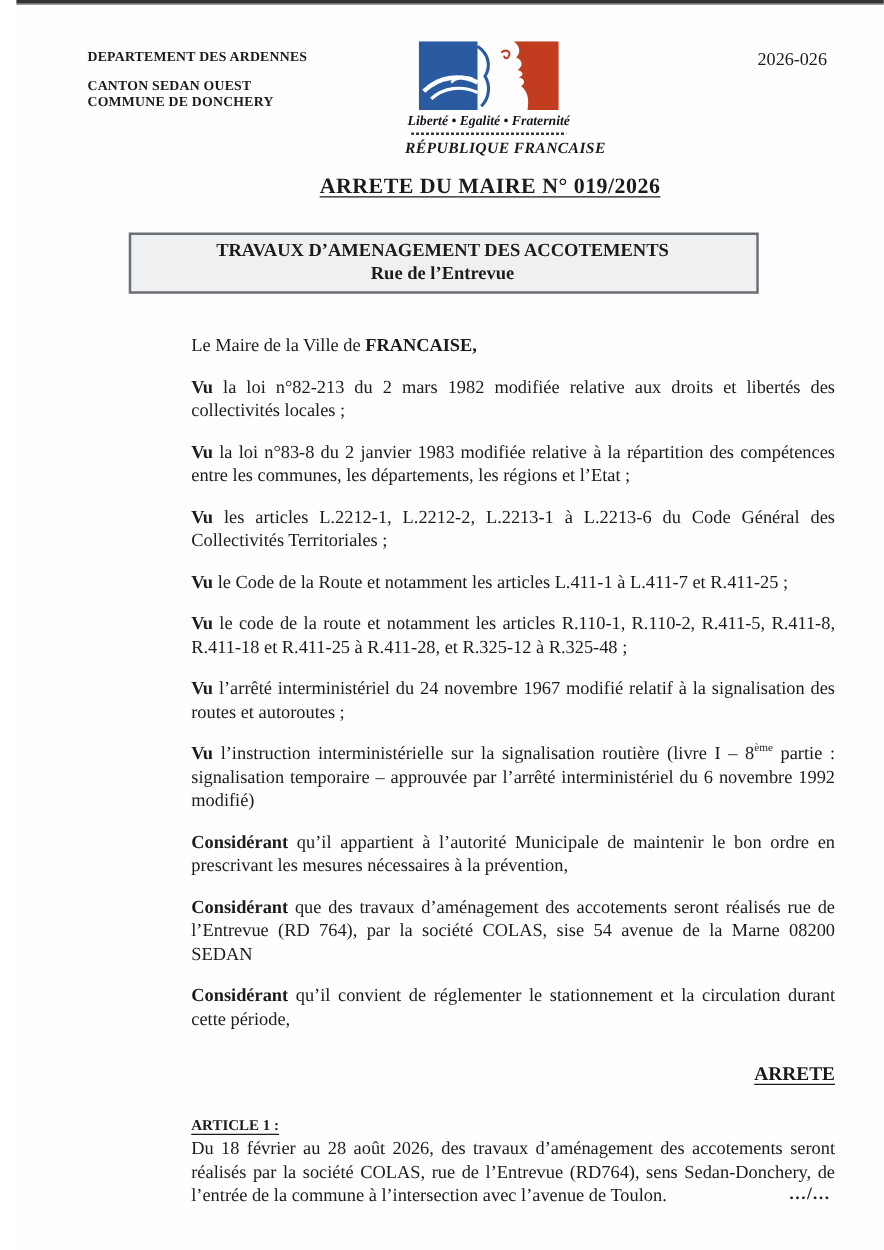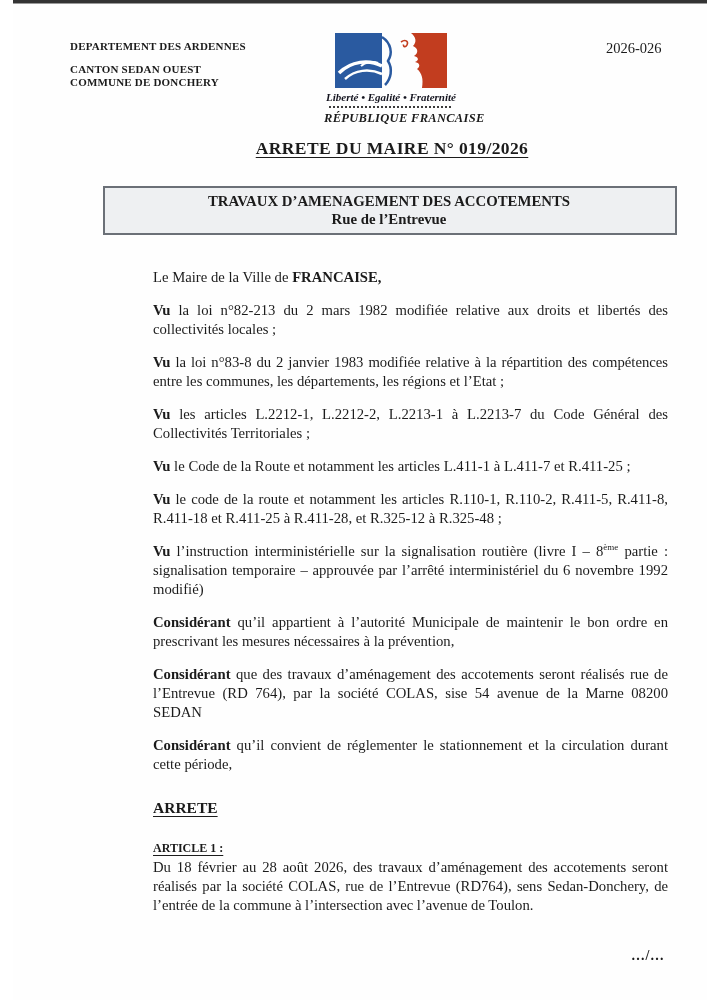--- a/index.html
+++ b/index.html
@@ -25,30 +25,30 @@
   .logo-block svg{display:block;margin:0 auto;}
   .motto{font-size:11px;font-weight:bold;font-style:italic;margin-top:3px;color:#14141f;white-space:nowrap;}
   .dashes{width:124px;height:2px;margin:3px auto 3px auto;
     background:repeating-linear-gradient(90deg,#3a3a3a 0 2px,transparent 2px 4px);}
   .republic{font-size:12.5px;font-weight:bold;font-style:italic;letter-spacing:0.3px;white-space:nowrap;}
   
   .flow{position:absolute;left:0;top:0;width:707px;padding-top:138px;box-sizing:border-box;font-family:Liberation Serif, serif;}
   .doc-title{margin:0 39px 0 90px;text-align:center;font-size:17.5px;font-weight:bold;letter-spacing:0.4px;}
   .doc-title span{text-decoration:underline;text-underline-offset:3px;}
   .subject-box{
-    margin-left:90px;margin-top:27px;width:574px;box-sizing:border-box;
+    margin-left:90px;margin-top:27px;width:504px;box-sizing:border-box;
     border:2px solid #6b7077;background:#eef0f2;
     text-align:center;font-weight:bold;font-size:14.8px;line-height:18px;
     padding:4px 8px 5px 6px;
   }
   .doc-body{margin-left:140px;width:515px;margin-top:33px;font-size:14.7px;line-height:19px;}
   .para{margin:0 0 14px 0;text-align:justify;}
   .para b{font-weight:bold;}
   sup{font-size:9px;line-height:0;vertical-align:super;}
-  .decree-heading{margin:24px 0 0 0;text-align:left;font-size:15.5px;font-weight:bold;}
+  .decree-heading{margin:24px 0 0 0;text-align:right;font-size:15.5px;font-weight:bold;}
   .decree-heading span{text-decoration:underline;text-underline-offset:3px;}
   .article-heading{margin:22px 0 0 0;font-size:12px;font-weight:bold;}
   .article-heading span{text-decoration:underline;text-underline-offset:3px;}
   .article-text{margin:0;text-align:justify;}
   .cont-mark{position:absolute;left:618px;top:948px;font-size:14px;font-weight:bold;letter-spacing:0.5px;}
 </style>
 </head>
 <body>
 
 <div class="page">
@@ -85,23 +85,24 @@
     <div class="subject-box">
       <div>TRAVAUX D’AMENAGEMENT DES ACCOTEMENTS</div>
       <div>Rue de l’Entrevue</div>
     </div>
 
     <div class="doc-body">
       <p class="para"><span>Le Maire de la Ville de </span><b>FRANCAISE,</b></p>
 
       <p class="para"><b>Vu</b><span>  la loi n°82-213 du 2 mars 1982 modifiée relative aux droits et libertés des collectivités locales ;</span></p>
       <p class="para"><b>Vu</b><span> la loi n°83-8 du 2 janvier 1983 modifiée relative à la répartition des compétences entre les communes, les départements, les régions et l’Etat ;</span></p>
-      <p class="para"><b>Vu</b><span> les articles L.2212-1, L.2212-2, L.2213-1 à L.2213-7 du Code Général des Collectivités Territoriales ;</span></p>
+      <p class="para"><b>Vu</b><span> les articles L.2212-1, L.2212-2, L.2213-1 à L.2213-6 du Code Général des Collectivités Territoriales ;</span></p>
       <p class="para"><b>Vu</b><span> le Code de la Route et notamment les articles L.411-1 à L.411-7 et R.411-25 ;</span></p>
       <p class="para"><b>Vu</b><span> le code de la route et notamment les articles R.110-1, R.110-2, R.411-5, R.411-8, R.411-18 et R.411-25 à R.411-28, et R.325-12 à R.325-48 ;</span></p>
+      <p class="para"><b>Vu</b><span> l’arrêté interministériel du 24 novembre 1967 modifié relatif à la signalisation des routes et autoroutes ;</span></p>
       <p class="para"><b>Vu</b><span> l’instruction interministérielle sur la signalisation routière (livre I – 8</span><sup>ème</sup><span> partie : signalisation temporaire – approuvée par l’arrêté interministériel du 6 novembre 1992 modifié)</span></p>
       <p class="para"><b>Considérant</b><span> qu’il appartient à l’autorité Municipale de maintenir le bon ordre en prescrivant les mesures nécessaires à la prévention,</span></p>
       <p class="para"><b>Considérant</b><span> que des travaux d’aménagement des accotements seront réalisés rue de l’Entrevue (RD 764), par la société COLAS, sise 54 avenue de la Marne 08200 SEDAN</span></p>
       <p class="para"><b>Considérant</b><span> qu’il convient de réglementer le stationnement et la circulation durant cette période,</span></p>
 
       <div class="decree-heading"><span>ARRETE</span></div>
 
       <div class="article-heading"><span>ARTICLE 1 :</span></div>
       <p class="article-text para">Du 18 février au 28 août 2026, des travaux d’aménagement des accotements seront réalisés par la société COLAS, rue de l’Entrevue (RD764), sens Sedan-Donchery, de l’entrée de la commune à l’intersection avec l’avenue de Toulon.</p>
     </div>

